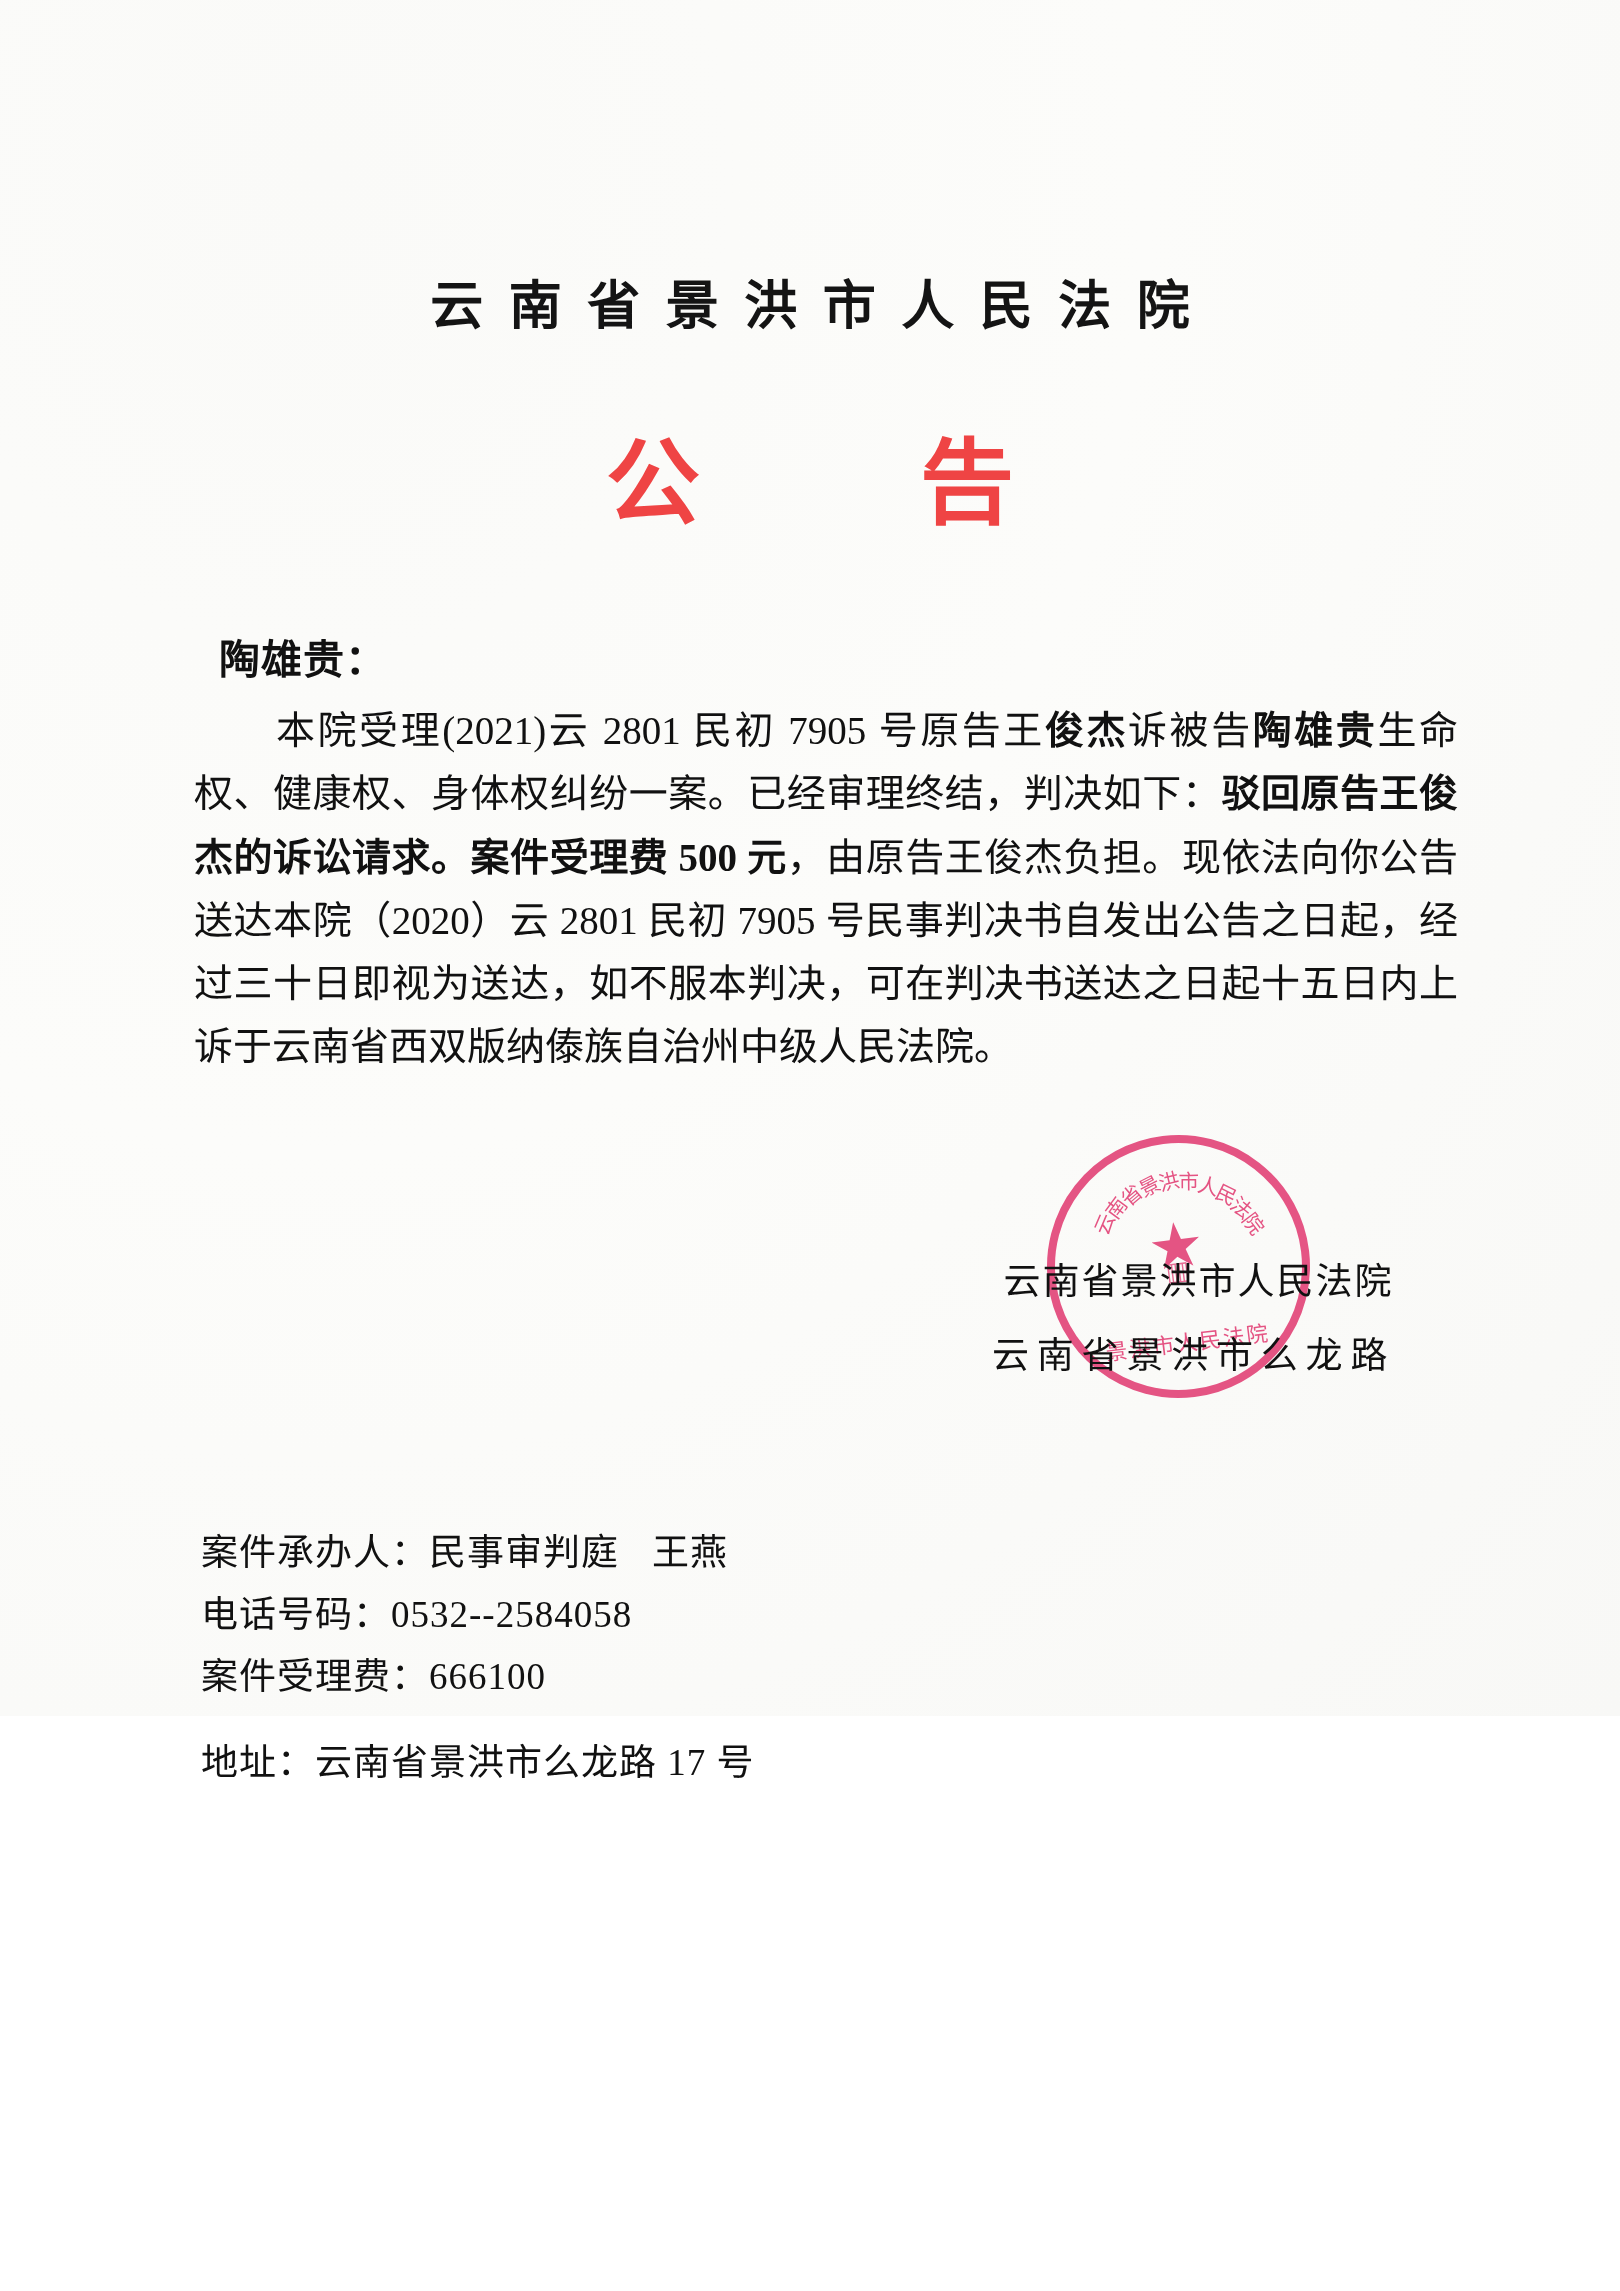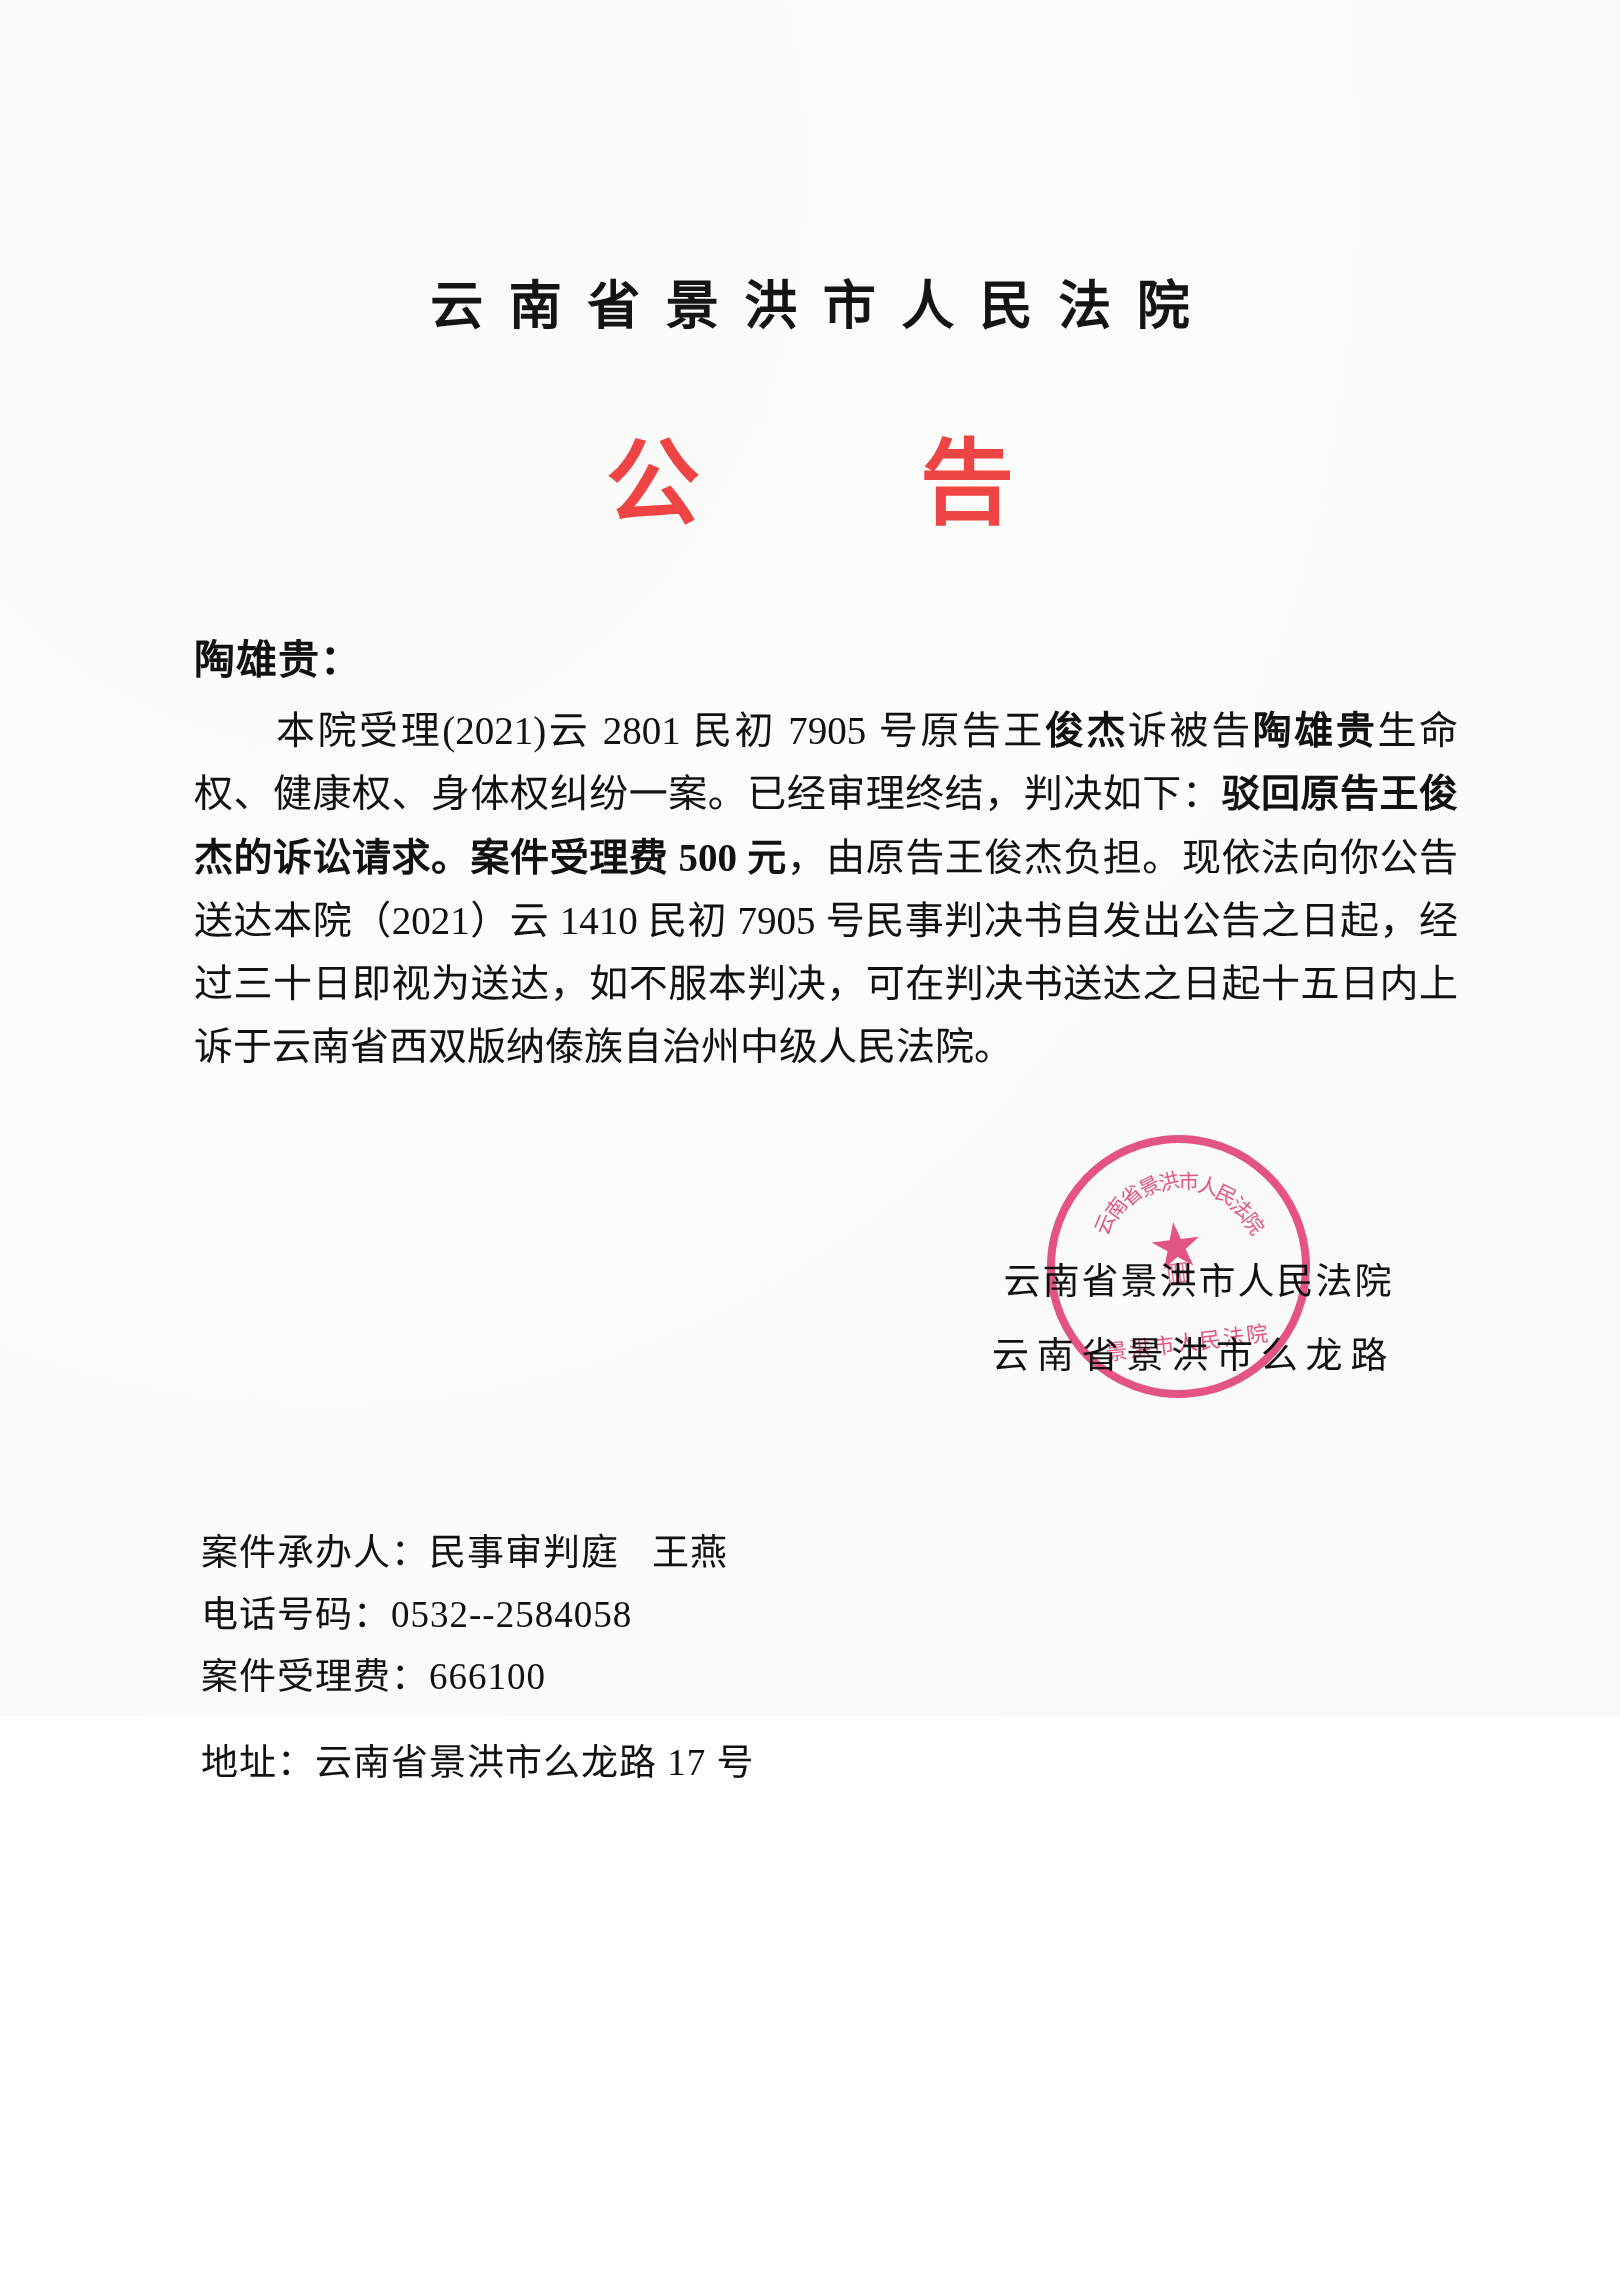--- a/index.html
+++ b/index.html
@@ -72,20 +72,21 @@
     line-height: 1.62;
     color: #111111;
     text-align: justify;
   }
 
   .addressee {
     font-weight: bold;
     font-size: 41px;
     margin-bottom: 5.9px;
     letter-spacing: 1px;
+    margin-left: 25px;
   }
 
   .para {
     text-indent: 82px;
     margin: 0;
   }
 
   .para .b {
     font-weight: bold;
   }
@@ -207,21 +208,21 @@
 
 <div class="page">
   <div class="paper-tint"></div>
 
   <div class="doc-title">云南省景洪市人民法院</div>
 
   <div class="doc-heading">公　告</div>
 
   <div class="body-block">
     <div class="addressee">陶雄贵：</div>
-    <p class="para"><span>本院受理(2021)云 2801 民初 7905 号原告王</span><span class="b">俊杰</span><span>诉被告</span><span class="b">陶雄贵</span><span>生命权、健康权、身体权纠纷一案。已经审理终结，判决如下：</span><span class="b">驳回原告王俊杰的诉讼请求。案件受理费 500 元</span><span>，由原告王俊杰负担。现依法向你公告送达本院（2021）云 1410 民初 7905 号民事判决书自发出公告之日起，经过三十日即视为送达，如不服本判决，可在判决书送达之日起十五日内上诉于云南省西双版纳傣族自治州中级人民法院。</span></p>
+    <p class="para"><span>本院受理(2021)云 2801 民初 7905 号原告王</span><span class="b">俊杰</span><span>诉被告</span><span class="b">陶雄贵</span><span>生命权、健康权、身体权纠纷一案。已经审理终结，判决如下：</span><span class="b">驳回原告王俊杰的诉讼请求。案件受理费 500 元</span><span>，由原告王俊杰负担。现依法向你公告送达本院（2020）云 2801 民初 7905 号民事判决书自发出公告之日起，经过三十日即视为送达，如不服本判决，可在判决书送达之日起十五日内上诉于云南省西双版纳傣族自治州中级人民法院。</span></p>
   </div>
 
   <div class="seal">
     <div class="seal-inner">
       <div class="seal-star">★</div>
       <div class="seal-arc-text" id="seal-arc">
           <span style="transform: rotate(-60deg) translate(0px, -102px) rotate(0deg);">云</span>
           <span style="transform: rotate(-46.6667deg) translate(0px, -102px) rotate(0deg);">南</span>
           <span style="transform: rotate(-33.3333deg) translate(0px, -102px) rotate(0deg);">省</span>
           <span style="transform: rotate(-20deg) translate(0px, -102px) rotate(0deg);">景</span>

